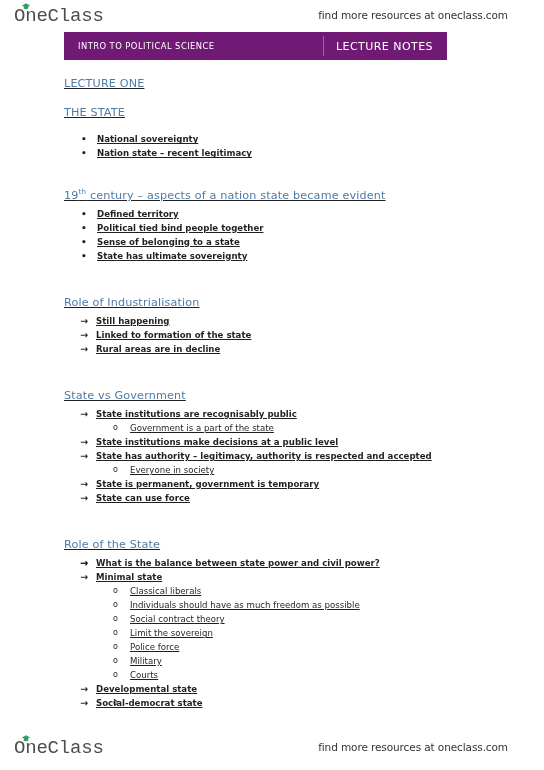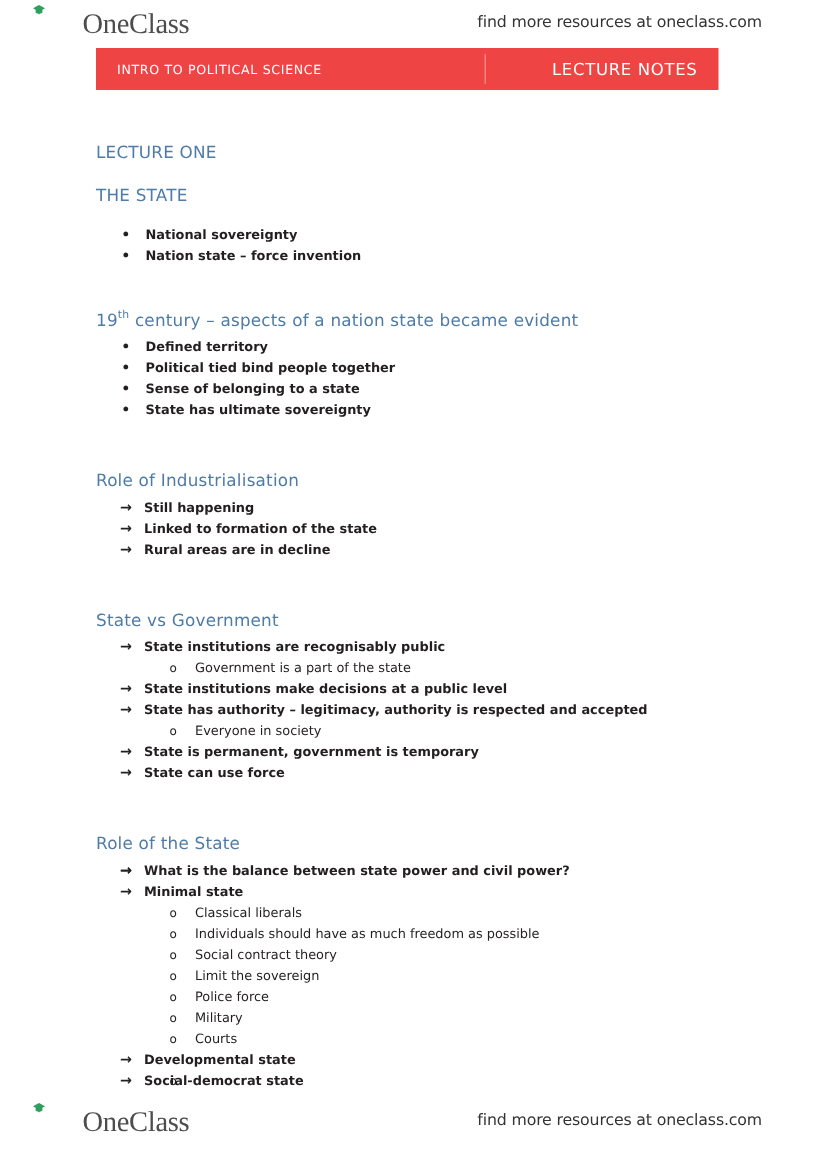--- a/index.html
+++ b/index.html
@@ -28,28 +28,27 @@
     justify-content: space-between;
   }
   .brand-logo {
     display: flex;
     align-items: flex-end;
     margin-left: 14px;
     position: relative;
     height: 26px;
   }
   .brand-logo .logo-text {
-    font-family: Liberation Serif, serif;
+    font-family: Liberation Mono, monospace;
     font-size: 19px;
     letter-spacing: -0.2px;
     color: #4d4d4d;
     font-weight: 400;
     line-height: 1;
     padding-bottom: 2px;
-    margin-left: 41px;
   }
   .cap-icon {
     position: absolute;
     left: 7px;
     top: 0px;
     width: 10px;
     height: 8px;
   }
   .header-tagline {
     margin-right: 36px;
@@ -57,23 +56,23 @@
     color: #333333;
     font-family: "DejaVu Sans", sans-serif;
     letter-spacing: -0.1px;
   }
 
   
   .course-banner {
     position: absolute;
     left: 64px;
     top: 32px;
-    width: 415px;
+    width: 383px;
     height: 28px;
-    background: #ef4444;
+    background: #701a75;
     display: flex;
     align-items: center;
   }
   .banner-divider {
     position: absolute;
     left: 259px;
     top: 4px;
     width: 1px;
     height: 20px;
     background: rgba(255,255,255,0.32);
@@ -94,22 +93,23 @@
     color: #ffffff;
     letter-spacing: 0.45px;
     font-family: "DejaVu Sans", sans-serif;
     font-weight: 400;
   }
 
   
   .doc-body {
     position: absolute;
     left: 0;
-    top: 96px;
+    top: 78px;
     width: 544px;
+    text-decoration: underline;
   }
 
   .heading {
     color: #4f7ba7;
     font-family: "DejaVu Sans", sans-serif;
     font-size: 11.2px;
     font-weight: 400;
     letter-spacing: 0.15px;
     margin: 0 0 0 64px;
     line-height: 1.0;
@@ -217,21 +217,21 @@
 
 <div class="doc-body">
 
   <div class="heading">LECTURE ONE</div>
   <div class="spacer-md"></div>
 
   <div class="heading">THE STATE</div>
   <div class="spacer-sm"></div>
   <ul class="bullets">
     <li><span class="marker">•</span><span>National sovereignty</span></li>
-    <li><span class="marker">•</span><span>Nation state – force invention</span></li>
+    <li><span class="marker">•</span><span>Nation state – recent legitimacy</span></li>
   </ul>
 
   <div class="spacer-xl"></div>
 
   <div class="heading"><span>19</span><sup>th</sup><span> century – aspects of a nation state became evident</span></div>
   <div class="spacer-sm" style="height:5px"></div>
   <ul class="bullets">
     <li><span class="marker">•</span><span>Defined territory</span></li>
     <li><span class="marker">•</span><span>Political tied bind people together</span></li>
     <li><span class="marker">•</span><span>Sense of belonging to a state</span></li>

